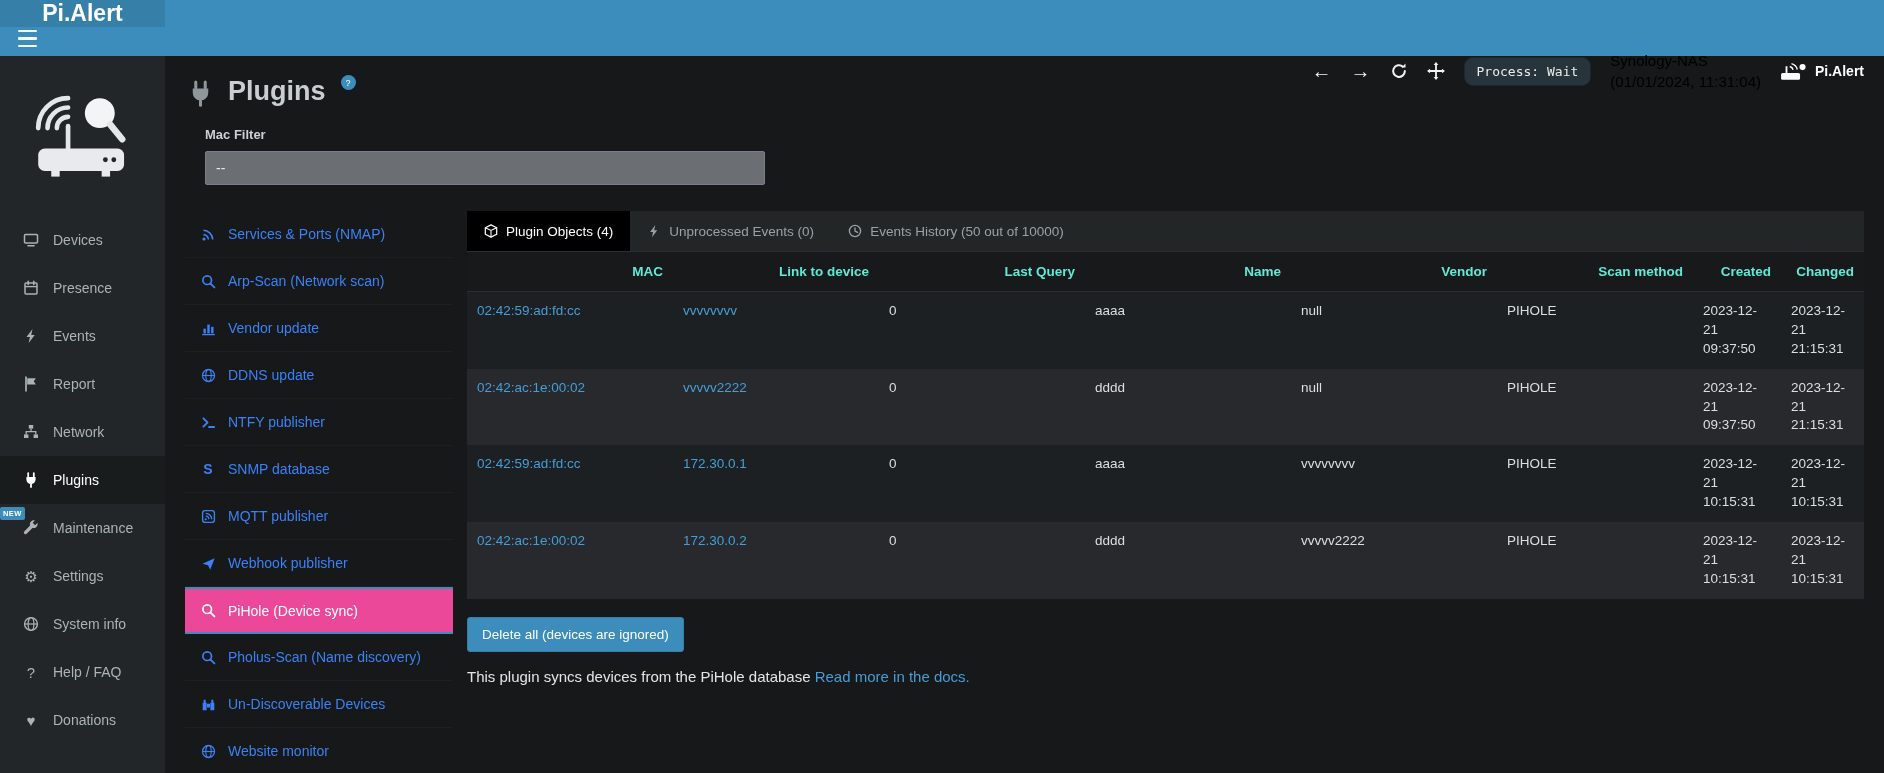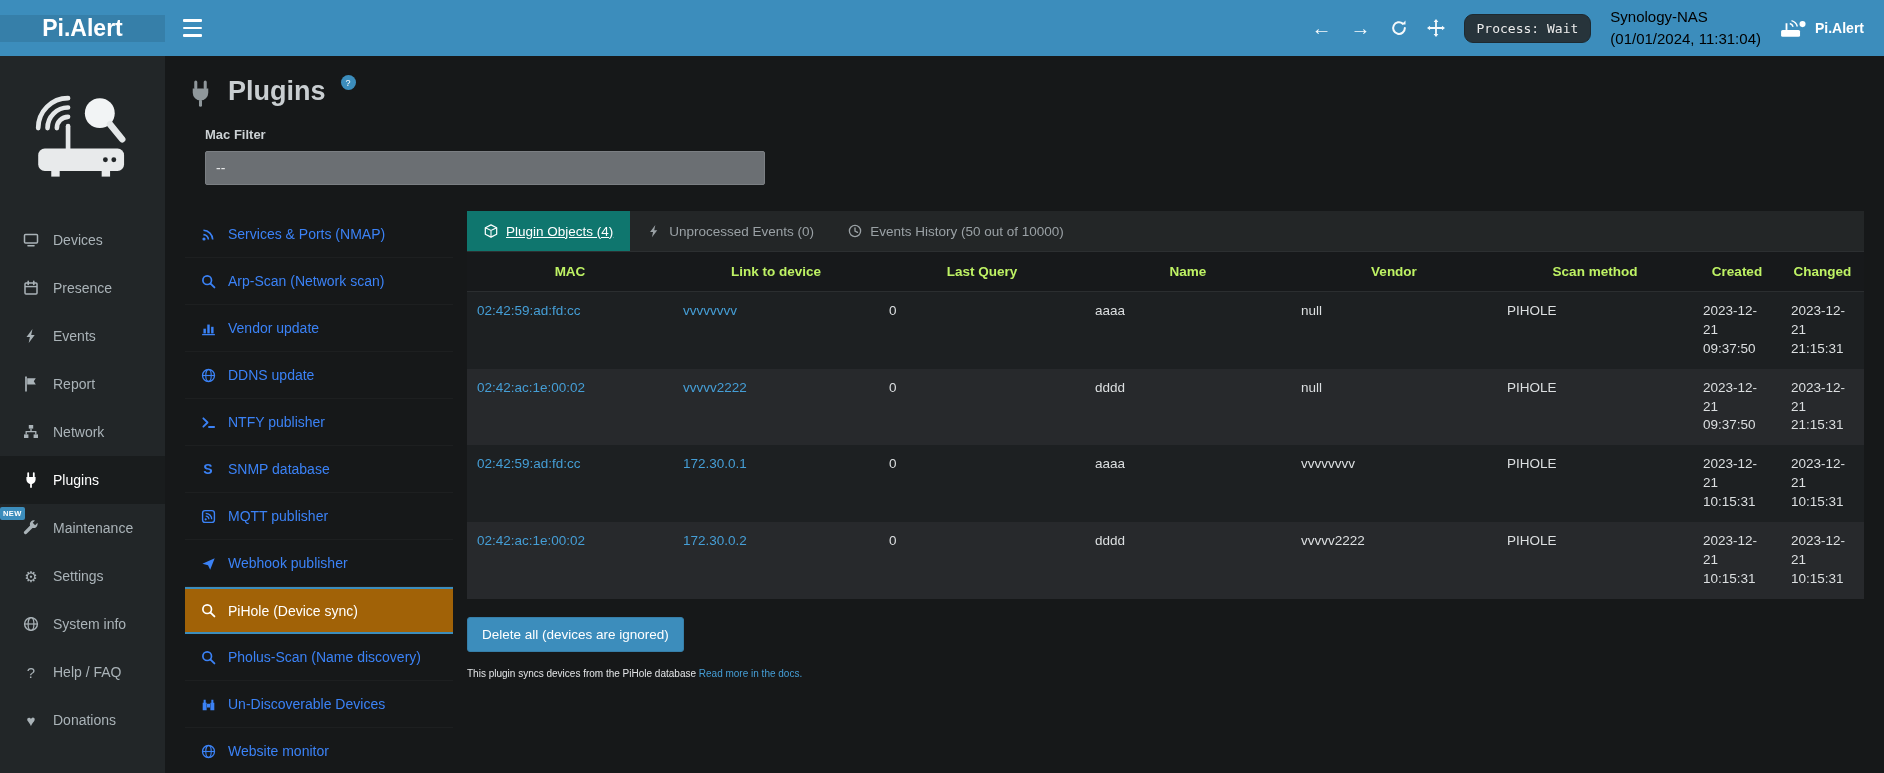--- a/index.html
+++ b/index.html
@@ -4,21 +4,21 @@
 <style>
   * { margin:0; padding:0; box-sizing:border-box; }
   html,body { width:1884px; height:773px; }
   body {
     font-family:"Liberation Sans", sans-serif;
     background:#161819; color:#d4d7d9; overflow:hidden; position:relative;
   }
   svg { display:block; }
 
   
-  .header { position:absolute; top:0; left:0; right:0; height:56px; background:#3c8dbc; display:flex; align-items:center; z-index:20; }
+  .header { position:absolute; top:0; left:0; right:0; height:56px; background:#3c8dbc; display:flex; align-items:flex-start; z-index:20;flex-direction:column; }
   .brand { width:165px; background:#367fa9; color:#fff; font-size:23px; font-weight:bold; display:flex; align-items:center; justify-content:center; }
   .burger { width:54px; display:flex; flex-direction:column; align-items:center; justify-content:center; cursor:pointer; background:none; border:none; }
   .burger span { display:block; width:19px; height:2.5px; background:#fff; margin:2.5px 0; border-radius:1px; }
   .header-right { margin-left:auto; display:flex; align-items:center; gap:19px; padding-right:20px; }
   .hbtn { color:#fff; background:none; border:none; cursor:pointer; font-size:20px; line-height:1; display:flex; align-items:center; opacity:.95; }
   .hbtn svg { width:18px; height:18px; color:#fff; }
   .process-badge { font-family:"DejaVu Sans Mono", monospace; background:#27343b; color:#ececec; padding:6px 12px; border-radius:9px; font-size:13px; border:1px solid #1d2930; white-space:nowrap; }
   .host-block { color:#000000; font-size:15px; line-height:1.45; white-space:nowrap; }
   .user-block { display:flex; align-items:center; gap:9px; color:#fff; cursor:pointer; }
   .user-block .uname { font-weight:bold; font-size:14px; }
@@ -42,42 +42,42 @@
   .tbadge { display:inline-flex; width:15px; height:15px; border-radius:50%; background:#3c8dbc; color:#fff; font-size:9px; align-items:center; justify-content:center; vertical-align:top; margin:-1px 0 0 1px; cursor:pointer; }
   .mac-filter { margin-left:20px; }
   .mac-filter label { display:block; font-size:13px; font-weight:bold; color:#ccd1d4; margin-bottom:9px; }
   .mac-input { width:560px; height:34px; background:#6b6f73; border:1px solid #7b7f83; border-radius:2px; color:#e6e8e9; padding:0 10px; font-size:14px; outline:none; }
 
   .content-row { display:flex; align-items:flex-start; margin-top:26px; }
 
   
   .submenu { width:268px; flex:0 0 268px; }
   .sub-item { display:flex; align-items:center; gap:11px; height:47px; padding:0 8px 0 14px; color:#3b82f6; font-size:14px; cursor:pointer; border-bottom:1px solid rgba(255,255,255,0.03); }
-  .sub-item.active { background:#a16207; color:#fff; border-top:2px solid #3c8dbc; border-bottom:2px solid #3c8dbc; }
+  .sub-item.active { background:#ec4899; color:#fff; border-top:2px solid #3c8dbc; border-bottom:2px solid #3c8dbc; }
   .sub-item .icn { width:18px; display:flex; justify-content:center; align-items:center; }
   .sub-item .icn svg { width:15px; height:15px; }
   .sub-item .glyph { font-size:14px; font-weight:bold; }
 
   
   .panel { flex:1; margin-left:14px; min-width:0; }
   .tabs { display:flex; background:#232627; border-bottom:1px solid #2c2f31; }
   .tab { display:flex; align-items:center; gap:8px; padding:0 17px; height:40px; font-size:13.5px; color:#9aa1a5; cursor:pointer; white-space:nowrap; }
   .tab svg { width:14px; height:14px; }
-  .tab.active { background:#0f766e; color:#fff;text-decoration:underline; }
+  .tab.active { background:#000000; color:#fff; }
 
   table { width:100%; border-collapse:collapse; table-layout:fixed; font-size:13.5px; }
   thead tr { background:#17191b; }
-  thead th { text-align:center; font-weight:bold; color:#bef264; padding:12px 10px; border-bottom:1px solid #2b2e30; }
+  thead th { text-align:right; font-weight:bold; color:#5eead4; padding:12px 10px; border-bottom:1px solid #2b2e30; }
   tbody td { padding:10px 10px; vertical-align:top; color:#dcdfe1; line-height:1.4; word-wrap:break-word; }
   tbody tr:nth-child(odd) { background:#1d2022; }
   tbody tr:nth-child(even) { background:#27292c; }
   a.lnk { color:#459ed6; text-decoration:none; cursor:pointer; }
 
   .delete-btn { margin:18px 0 16px 0; background:#3c8dbc; border:1px solid #367fa9; color:#fff; padding:9px 14px; border-radius:3px; font-size:13.5px; font-family:"Liberation Sans",sans-serif; cursor:pointer; }
-  .note-row { font-size:10px; color:#e3e5e7; }
+  .note-row { font-size:15px; color:#e3e5e7; }
   .note-row a { color:#459ed6; text-decoration:none; cursor:pointer; }
 </style>
 </head>
 <body>
 
 <svg width="0" height="0" style="position:absolute" aria-hidden="true">
   <defs>
     <symbol id="i-monitor" viewBox="0 0 16 16">
         <rect x="1.5" y="2.5" width="13" height="8.5" rx="1" fill="none" stroke="currentColor" stroke-width="1.5"></rect>
         <path d="M5 13.7h6" stroke="currentColor" stroke-width="1.6" stroke-linecap="round"></path>

